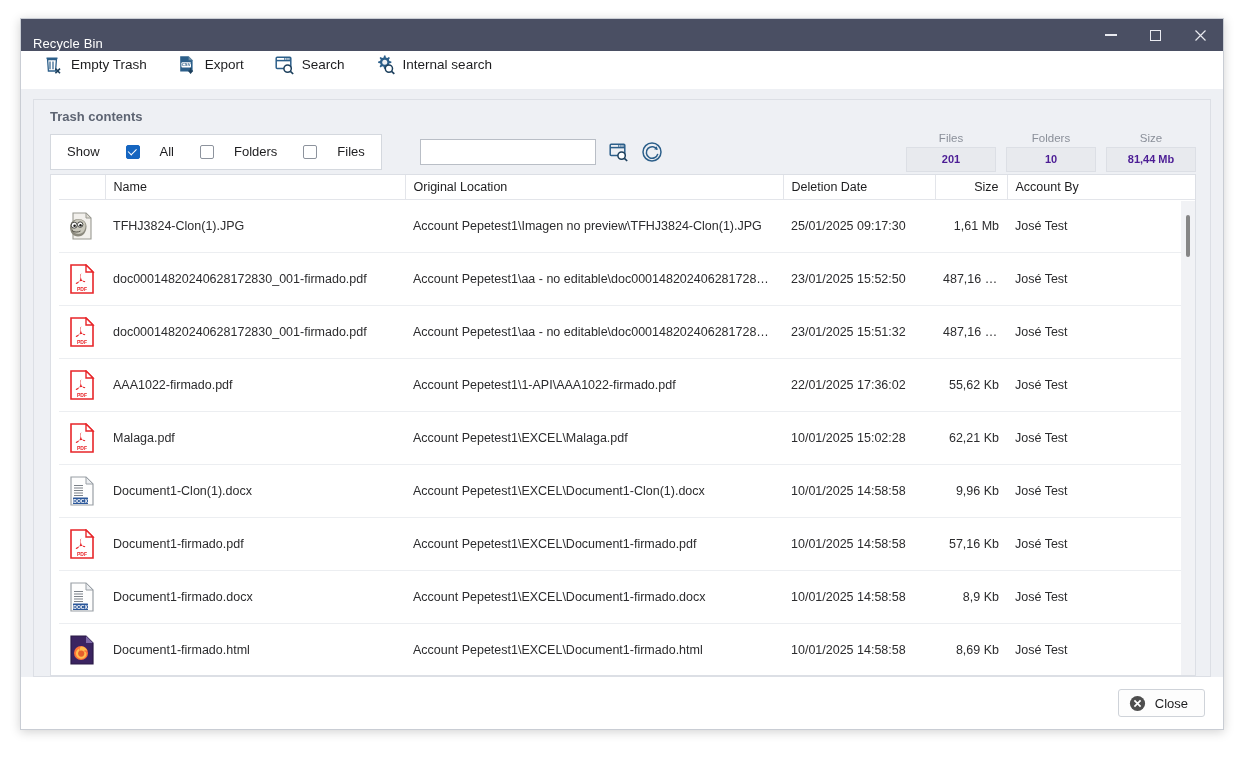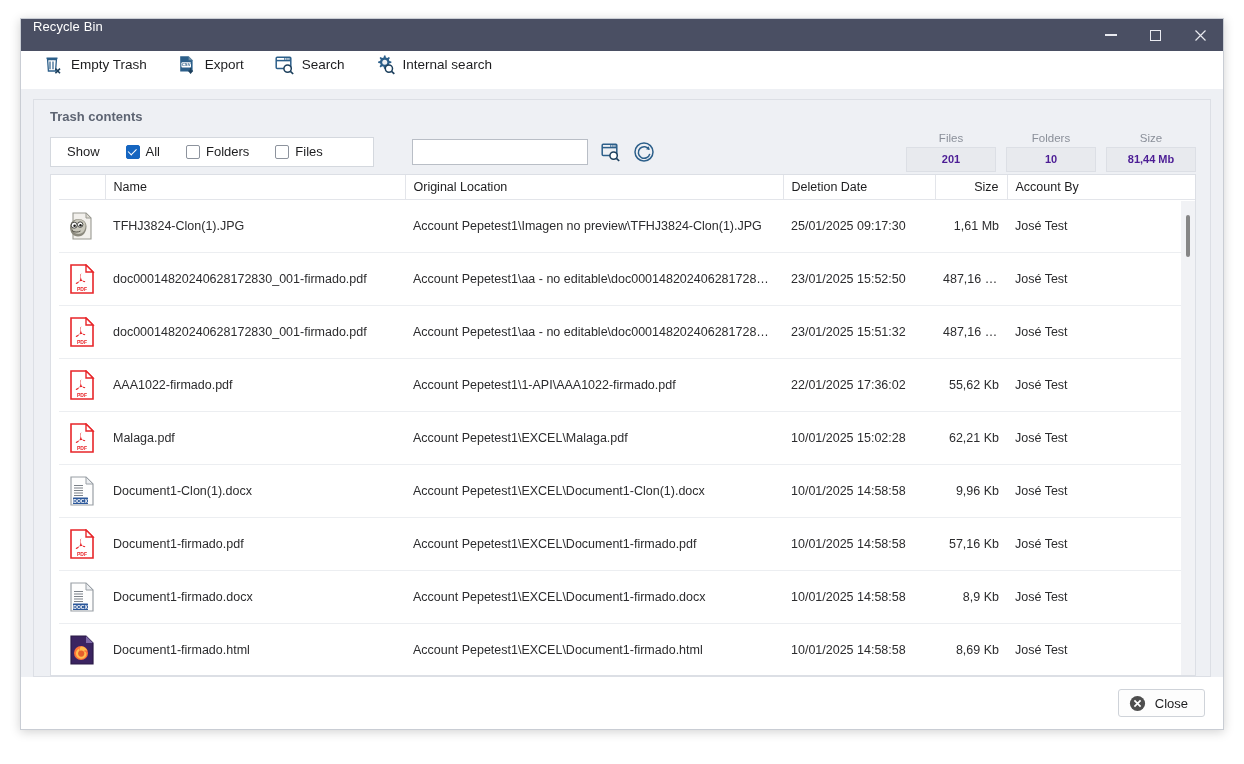--- a/index.html
+++ b/index.html
@@ -17,21 +17,21 @@
     background: #ffffff;
     border: 1px solid #c9cdd4;
     box-shadow: 0 2px 10px rgba(0,0,0,0.18);
     display: flex; flex-direction: column;
   }
   
   .titlebar {
     height: 32px;
     background: #4a4f63;
     color: #ffffff;
-    display: flex; align-items: flex-start;
+    display: flex; align-items: flex-end;
     flex: 0 0 32px;
     user-select: none;
   }
   .titlebar .title {
     padding-left: 12px;
     font-size: 13px;
     letter-spacing: .1px;
   }
   .wincontrols { margin-left: auto; display: flex; height: 100%; }
   .wincontrols div {
@@ -78,28 +78,28 @@
     padding: 9px 0 6px 16px;
   }
   .controlrow {
     display: flex; align-items: center;
     padding: 0 14px 0 16px;
     height: 44px;
   }
   .showbox {
     background: #ffffff;
     border: 1px solid #d4d8de;
-    height: 30px;
+    height: 36px;
     display: flex; align-items: center;
     padding: 0 16px;
     gap: 26px;
     min-width: 324px;
   }
   .showlabel { font-size: 13px; color: #1d1d1f; }
-  .cb { display: flex; align-items: center; gap: 6px; font-size: 13px; color: #1d1d1f; justify-content: space-between; }
+  .cb { display: flex; align-items: center; gap: 20px; font-size: 13px; color: #1d1d1f; justify-content: space-between; }
   .box {
     width: 14px; height: 14px; border-radius: 2px;
     border: 1.3px solid #8d939d; background: #fff;
     display: flex; align-items: center; justify-content: center;
   }
   .box.on { background: #1565c0; border-color: #1565c0; }
   .box.on::after {
     content: ""; width: 7px; height: 4px;
     border-left: 1.6px solid #fff; border-bottom: 1.6px solid #fff;
     transform: rotate(-45deg) translate(0px,-1px);

